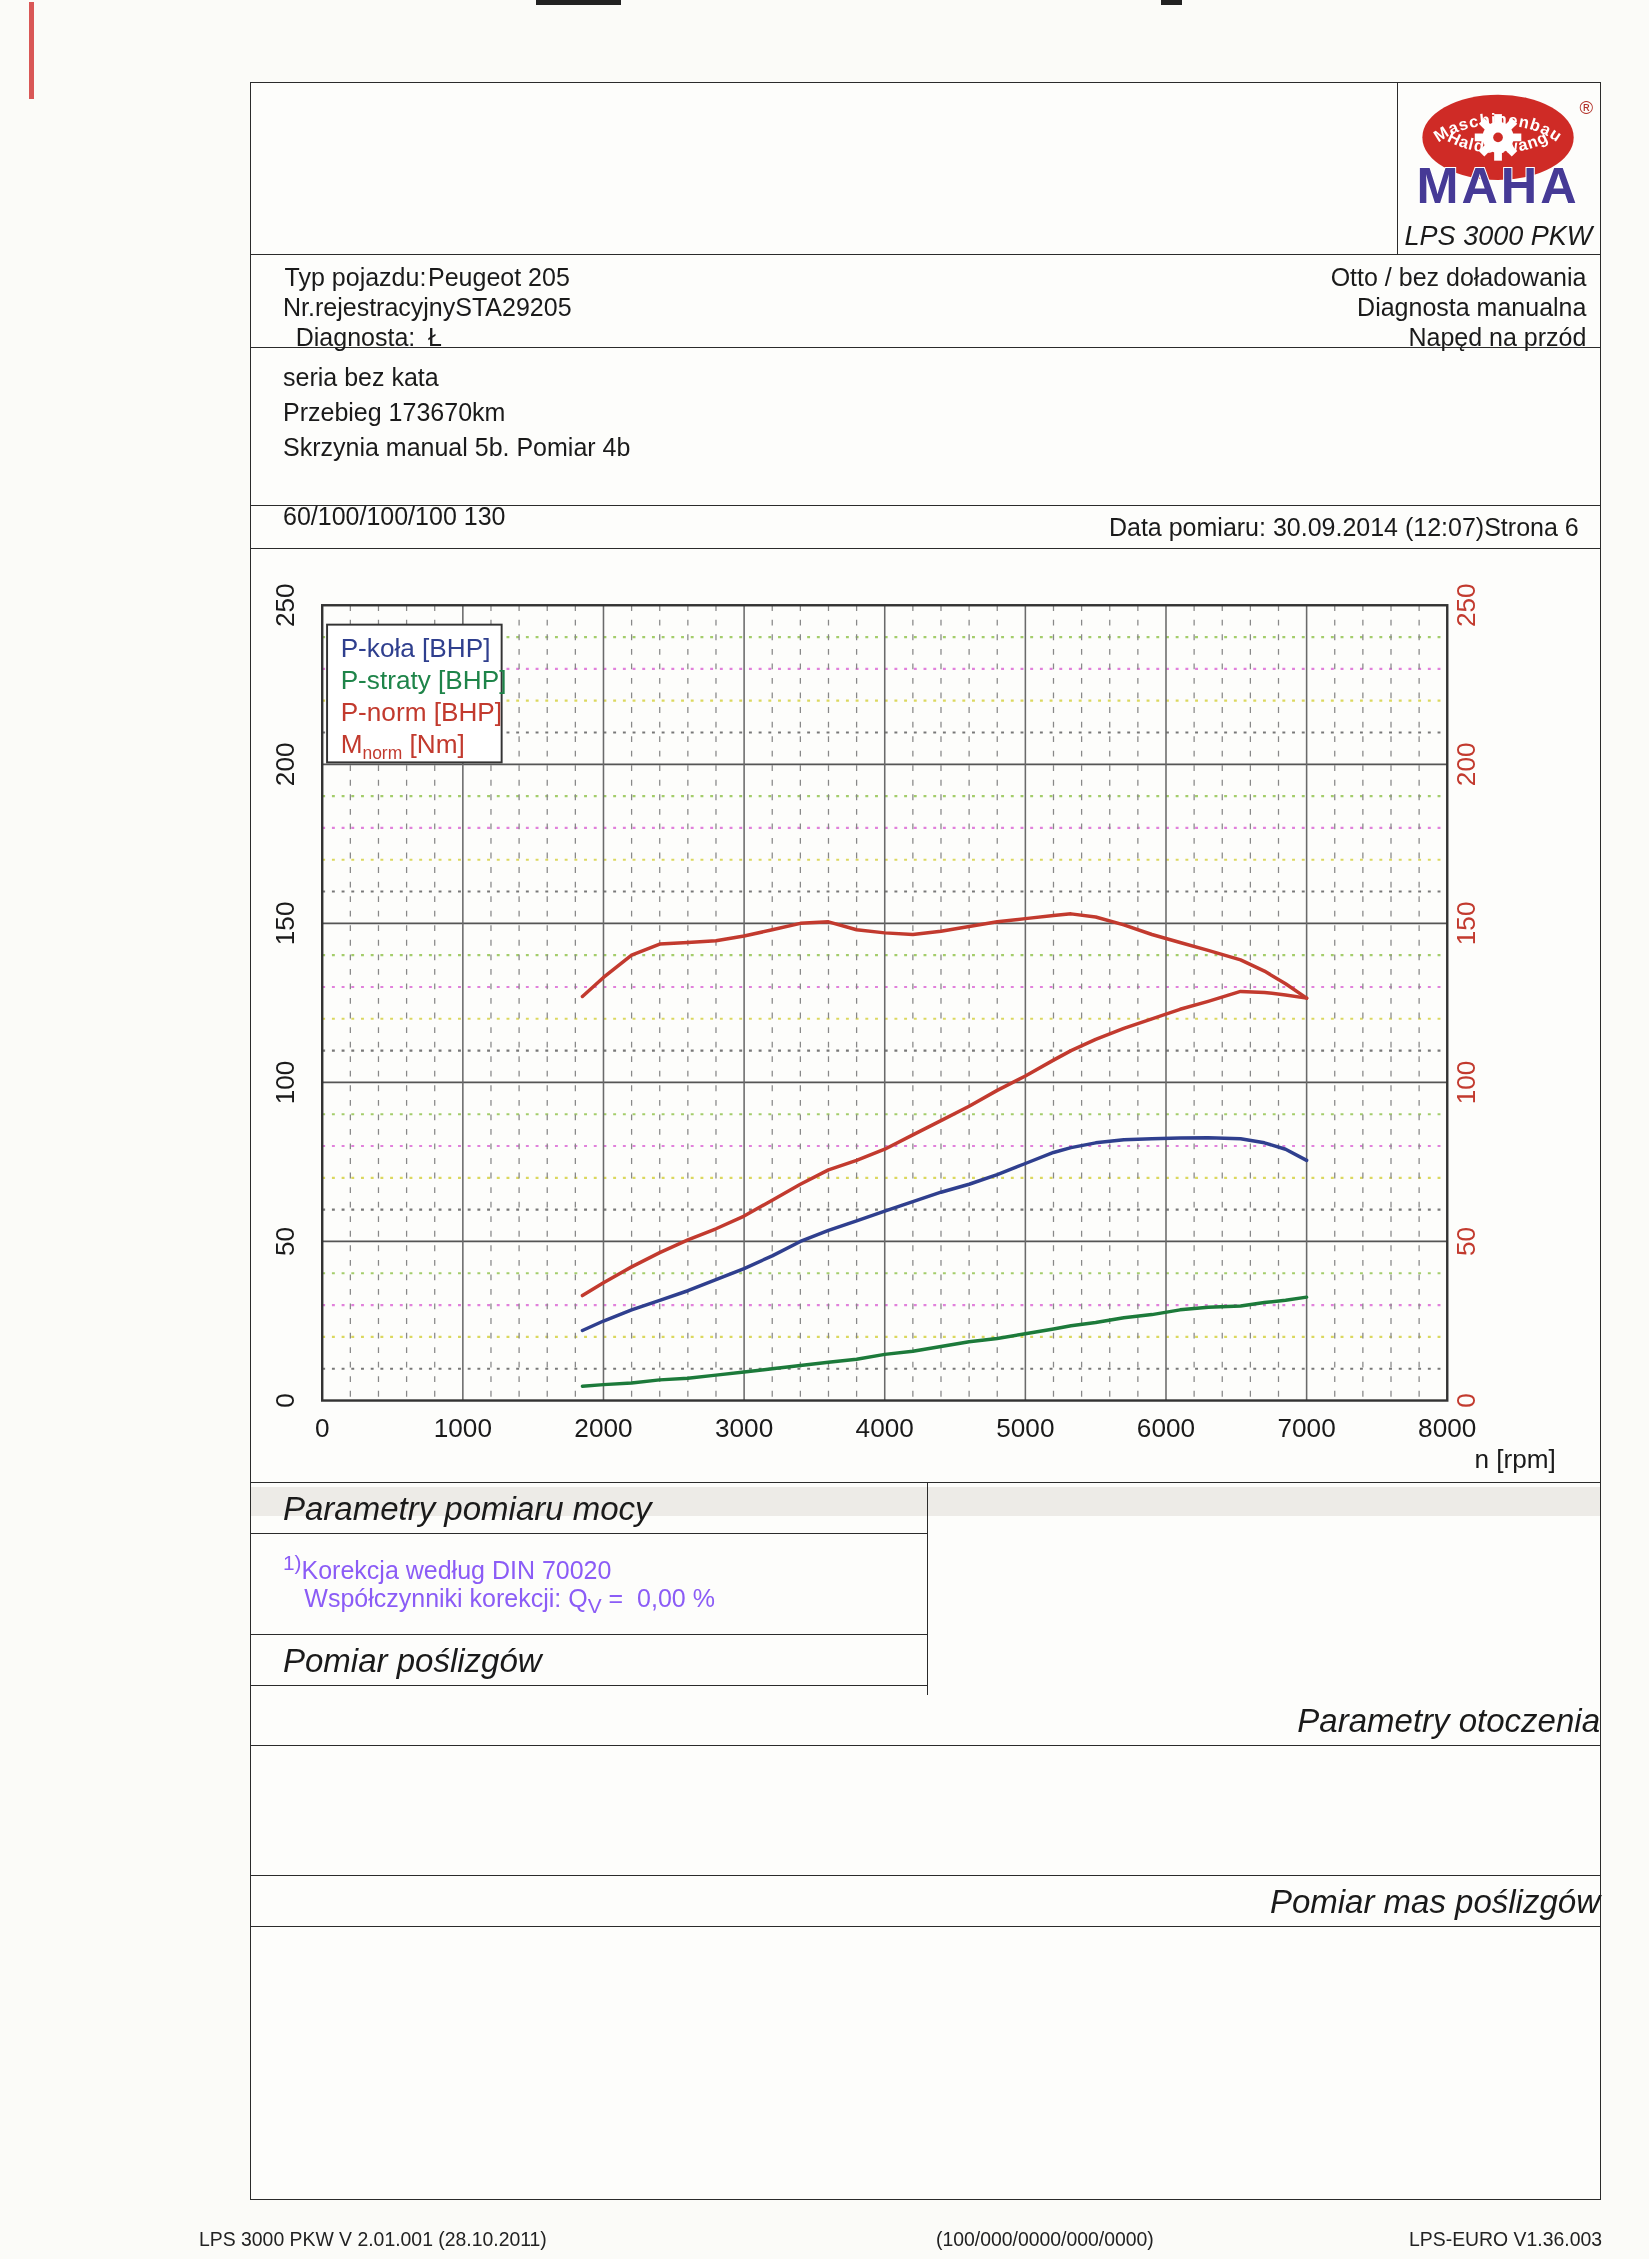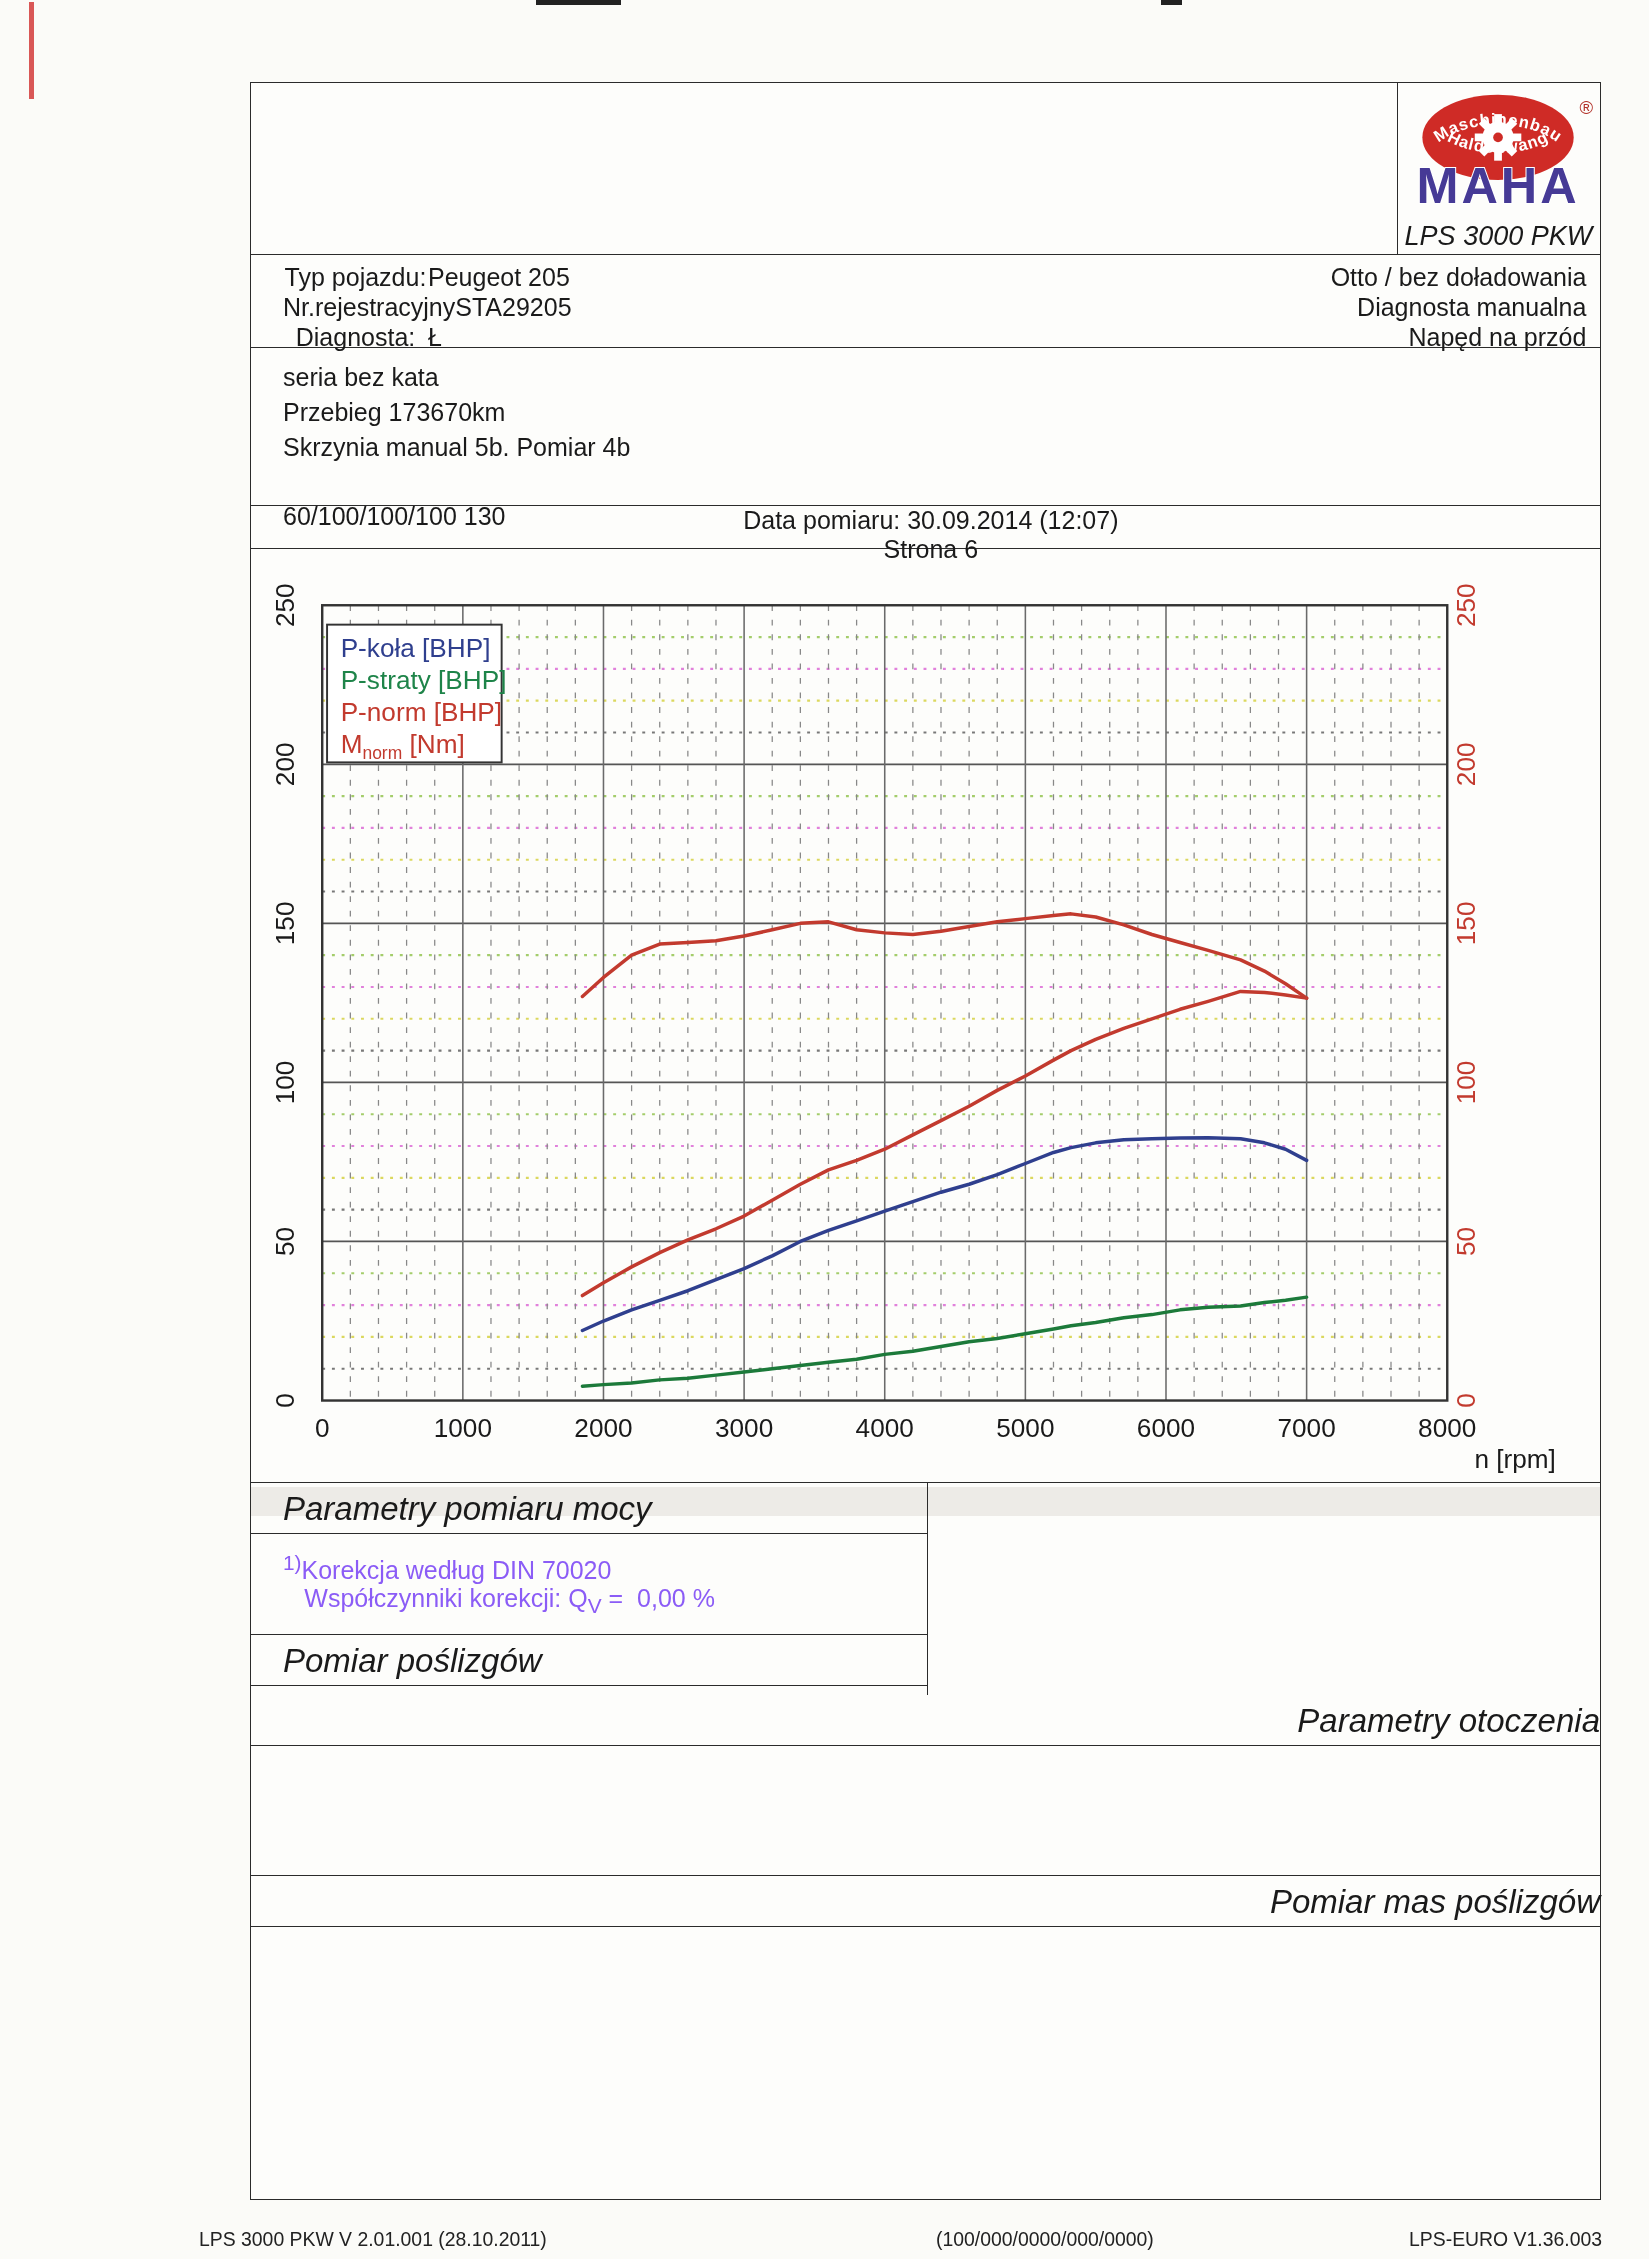--- a/index.html
+++ b/index.html
@@ -14,21 +14,21 @@
   .lps{font-style:italic;font-size:27px;text-align:right;padding-right:7.8px;margin-top:0px;}
   .band-vehicle{position:relative;height:92px;border-bottom:1.9px solid #2b2b2b;font-size:25px;}
   .veh-left{position:absolute;left:32px;top:6.8px;line-height:30px;}
   .veh-row{display:flex;}
   .veh-lab{min-width:145px;text-align:center;}
   .veh-right{position:absolute;right:13.6px;top:6.8px;text-align:right;line-height:30px;}
   .band-notes{position:relative;height:158px;border-bottom:1.9px solid #2b2b2b;font-size:25px;
               padding:11.6px 0 0 32px;box-sizing:border-box;line-height:35px;}
   .code-line{margin-top:34px;}
   .band-date{height:43px;border-bottom:1.9px solid #2b2b2b;font-size:25px;display:flex;
-             justify-content:flex-start;align-items:center;padding:0 21.3px 0 32px;box-sizing:border-box;flex-direction:column;}
+             justify-content:flex-end;align-items:center;padding:0 21.3px 0 32px;box-sizing:border-box;}
   
   .chart-wrap{position:relative;height:933px;}
   .chart-wrap svg{position:absolute;left:0;top:0;}
   svg text{font-family:"Liberation Sans",sans-serif;}
   
   .tables{position:relative;display:flex;height:717px;border-top:1.9px solid #2b2b2b;box-sizing:border-box;flex-direction:column;}
   .scan-band{position:absolute;left:0;top:3.9px;width:100%;height:29px;background:#edebe7;z-index:0;}
   .tcol-left{width:677px;border-right:1.9px solid #2b2b2b;box-sizing:border-box;position:relative;z-index:1;}
   .tcol-right{flex:1;position:relative;z-index:1;text-align:right;}
   .section-title{font-style:italic;font-size:33px;padding:6.8px 0 4.9px 32px;

